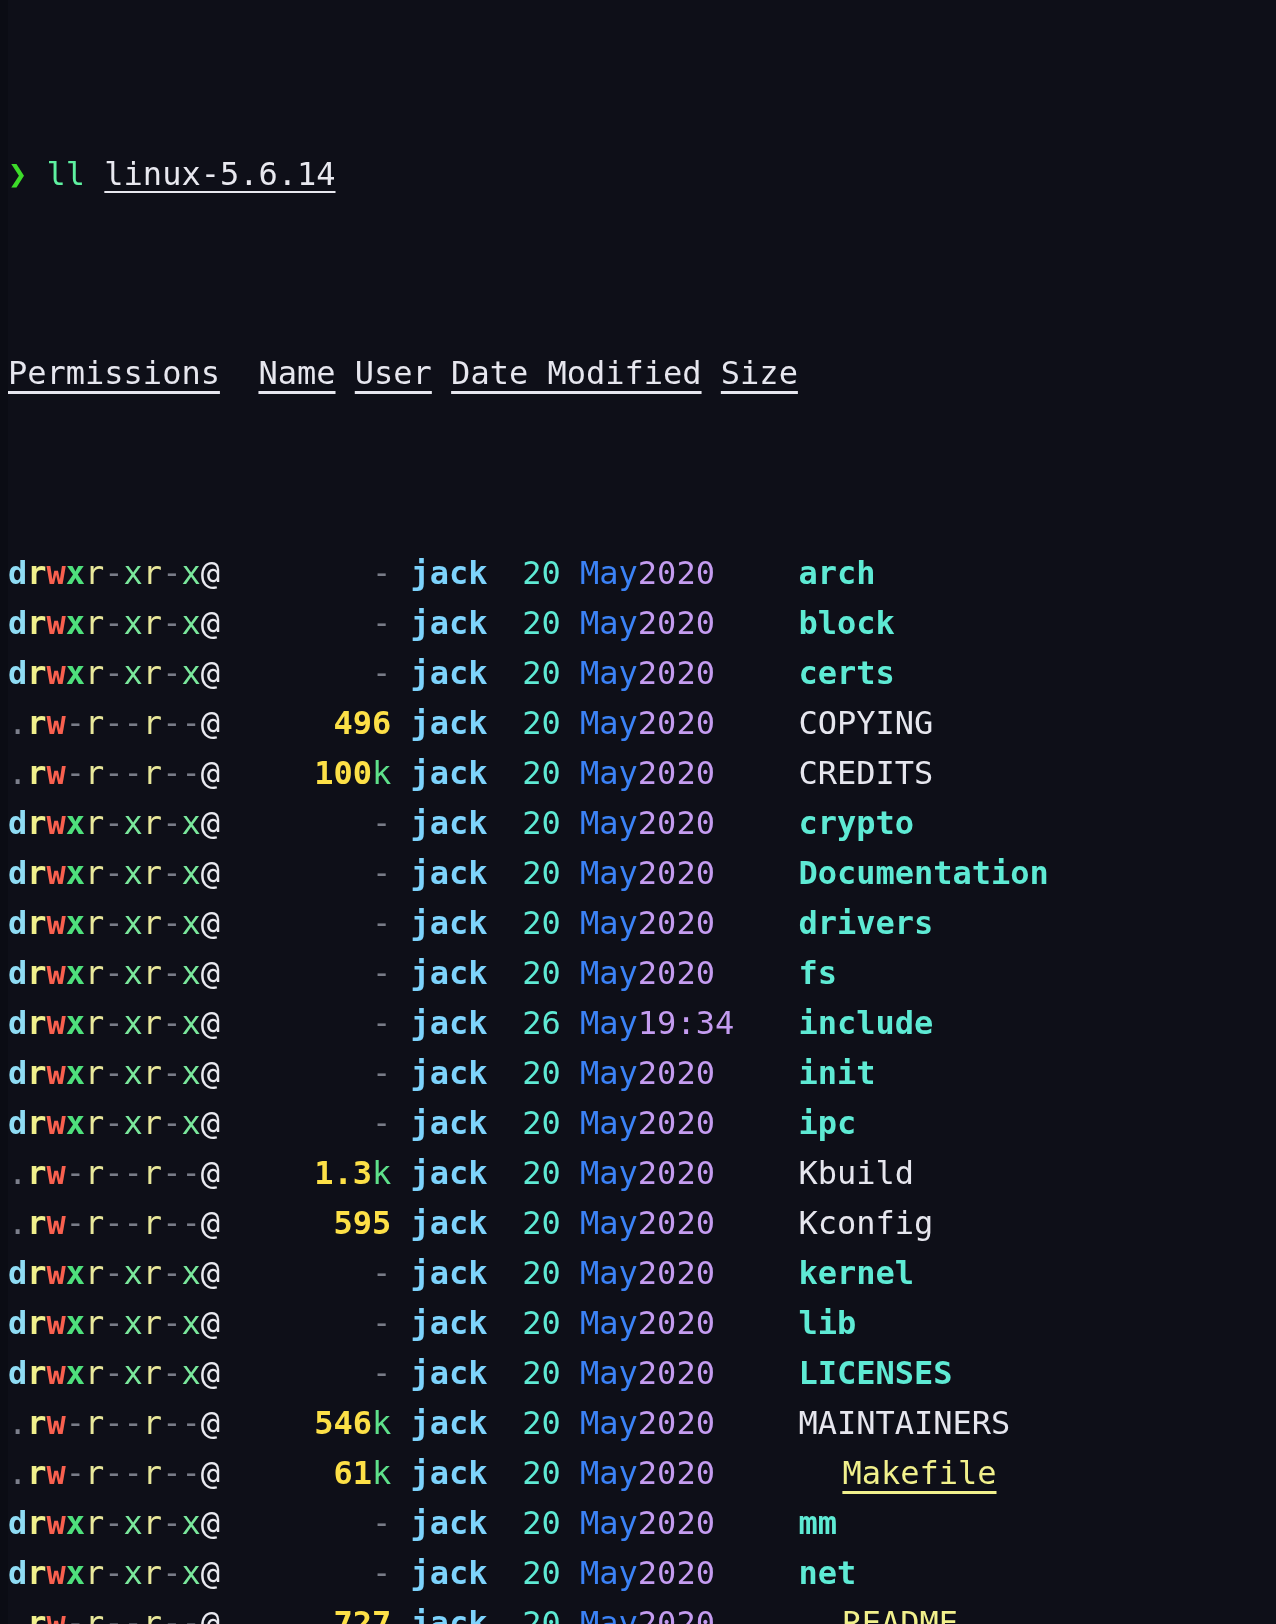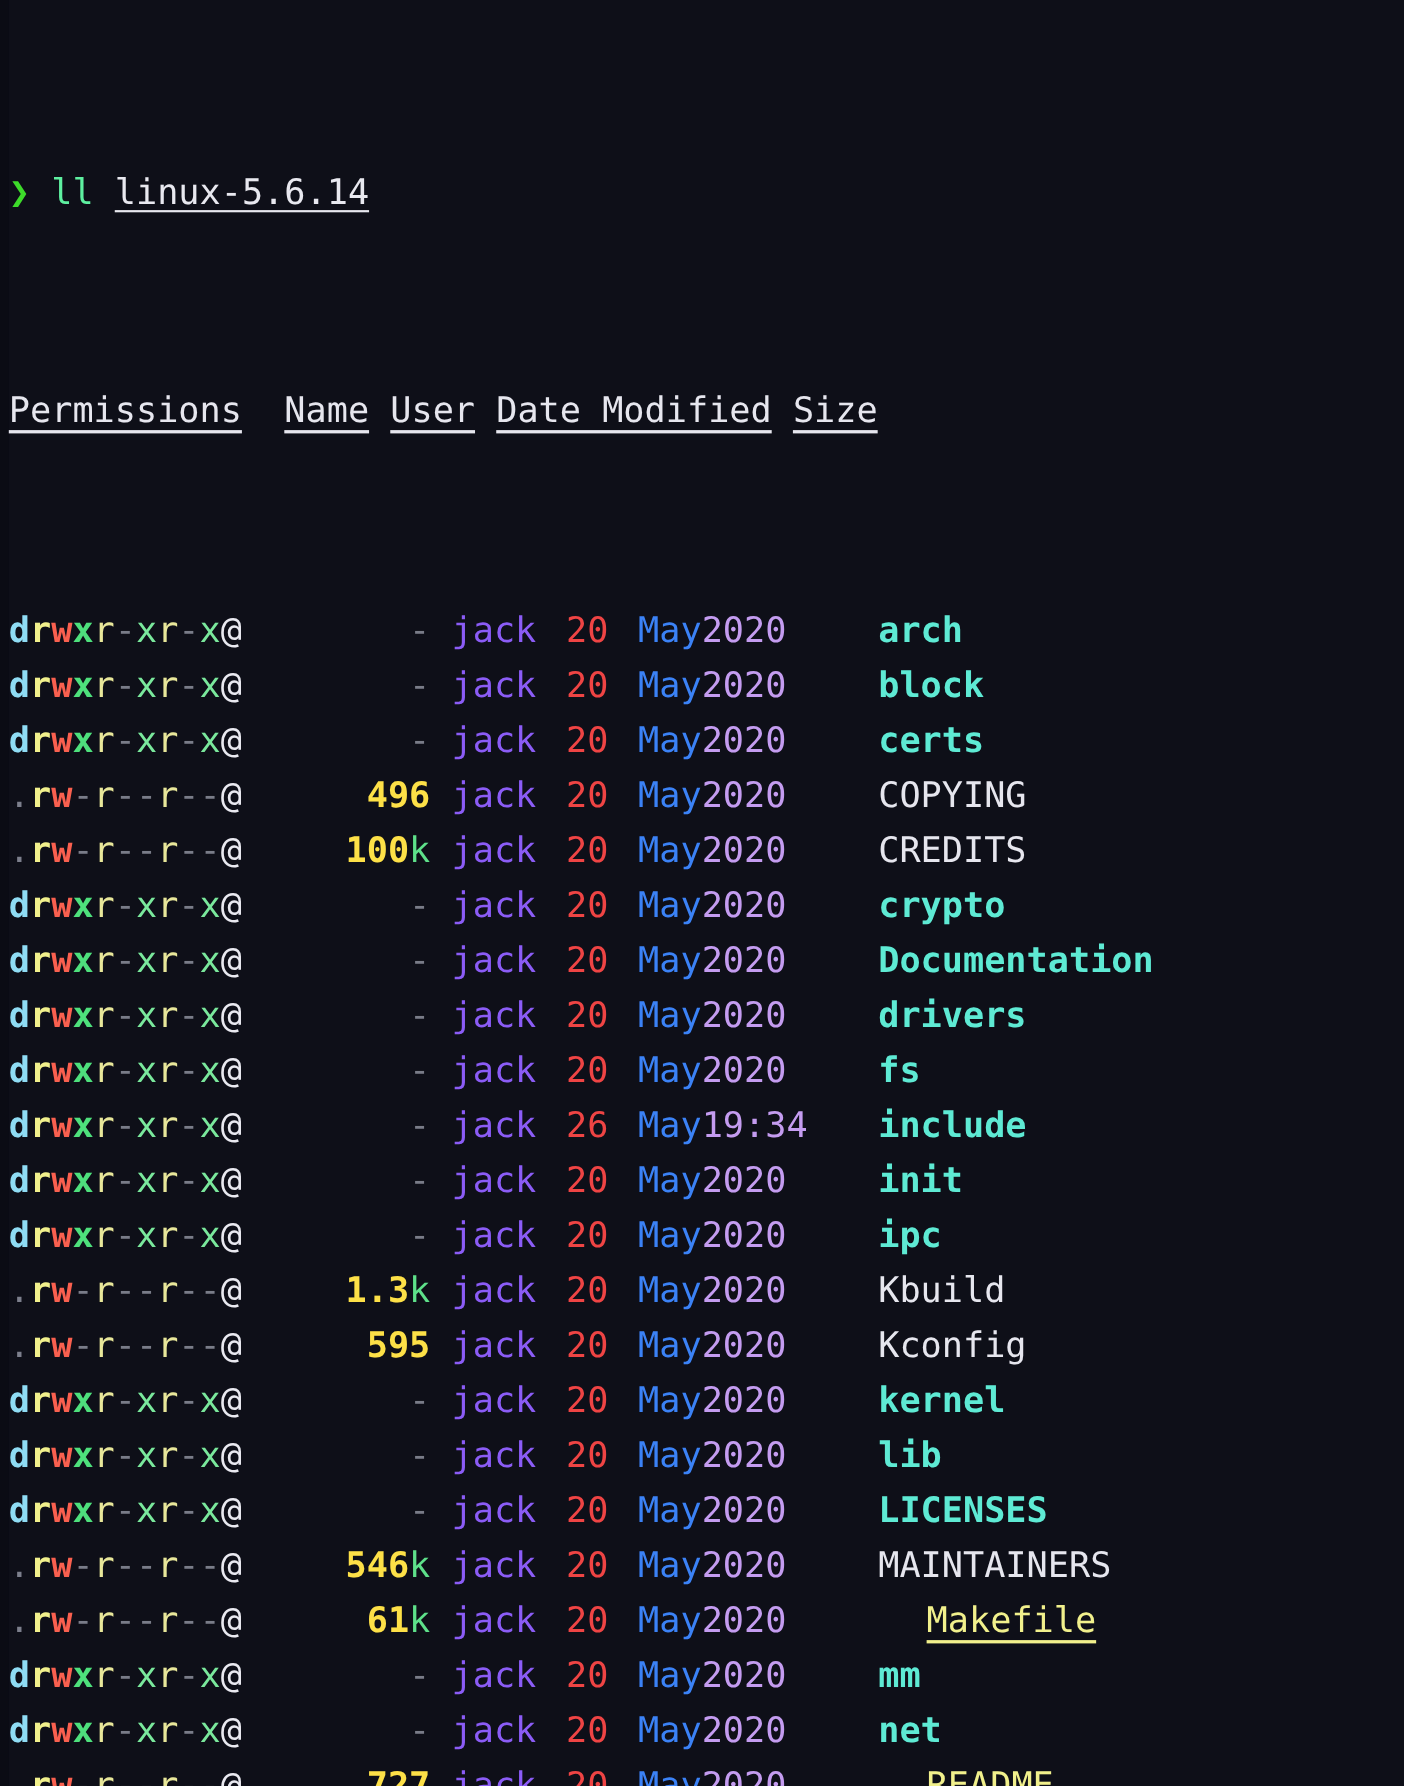--- a/index.html
+++ b/index.html
@@ -84,27 +84,27 @@
   
   .size-col {
     display: inline-block;
     width: 152px;
     text-align: right;
   }
   .size-num { color: #fde047; font-weight: bold; }
   .size-unit { color: #5ee08a; font-weight: normal; }
   .size-dash { color: #797c88; }
 
-  .user { color: #8b5cf6; font-weight: normal; }
+  .user { color: #7dd3fc; font-weight: bold; }
 
   .date-day {
     display: inline-block;
     width: 54px;
-    text-align: center;
-    color: #ef4444;
+    text-align: right;
+    color: #5eead4;
   }
   .date-mon { color: #3b82f6; }
   .date-year {
     display: inline-block;
     width: 122px;
     text-align: left;
     color: #c49cf0;
   }
 
   .name-dir  { color: #5eead4; font-weight: bold; }

